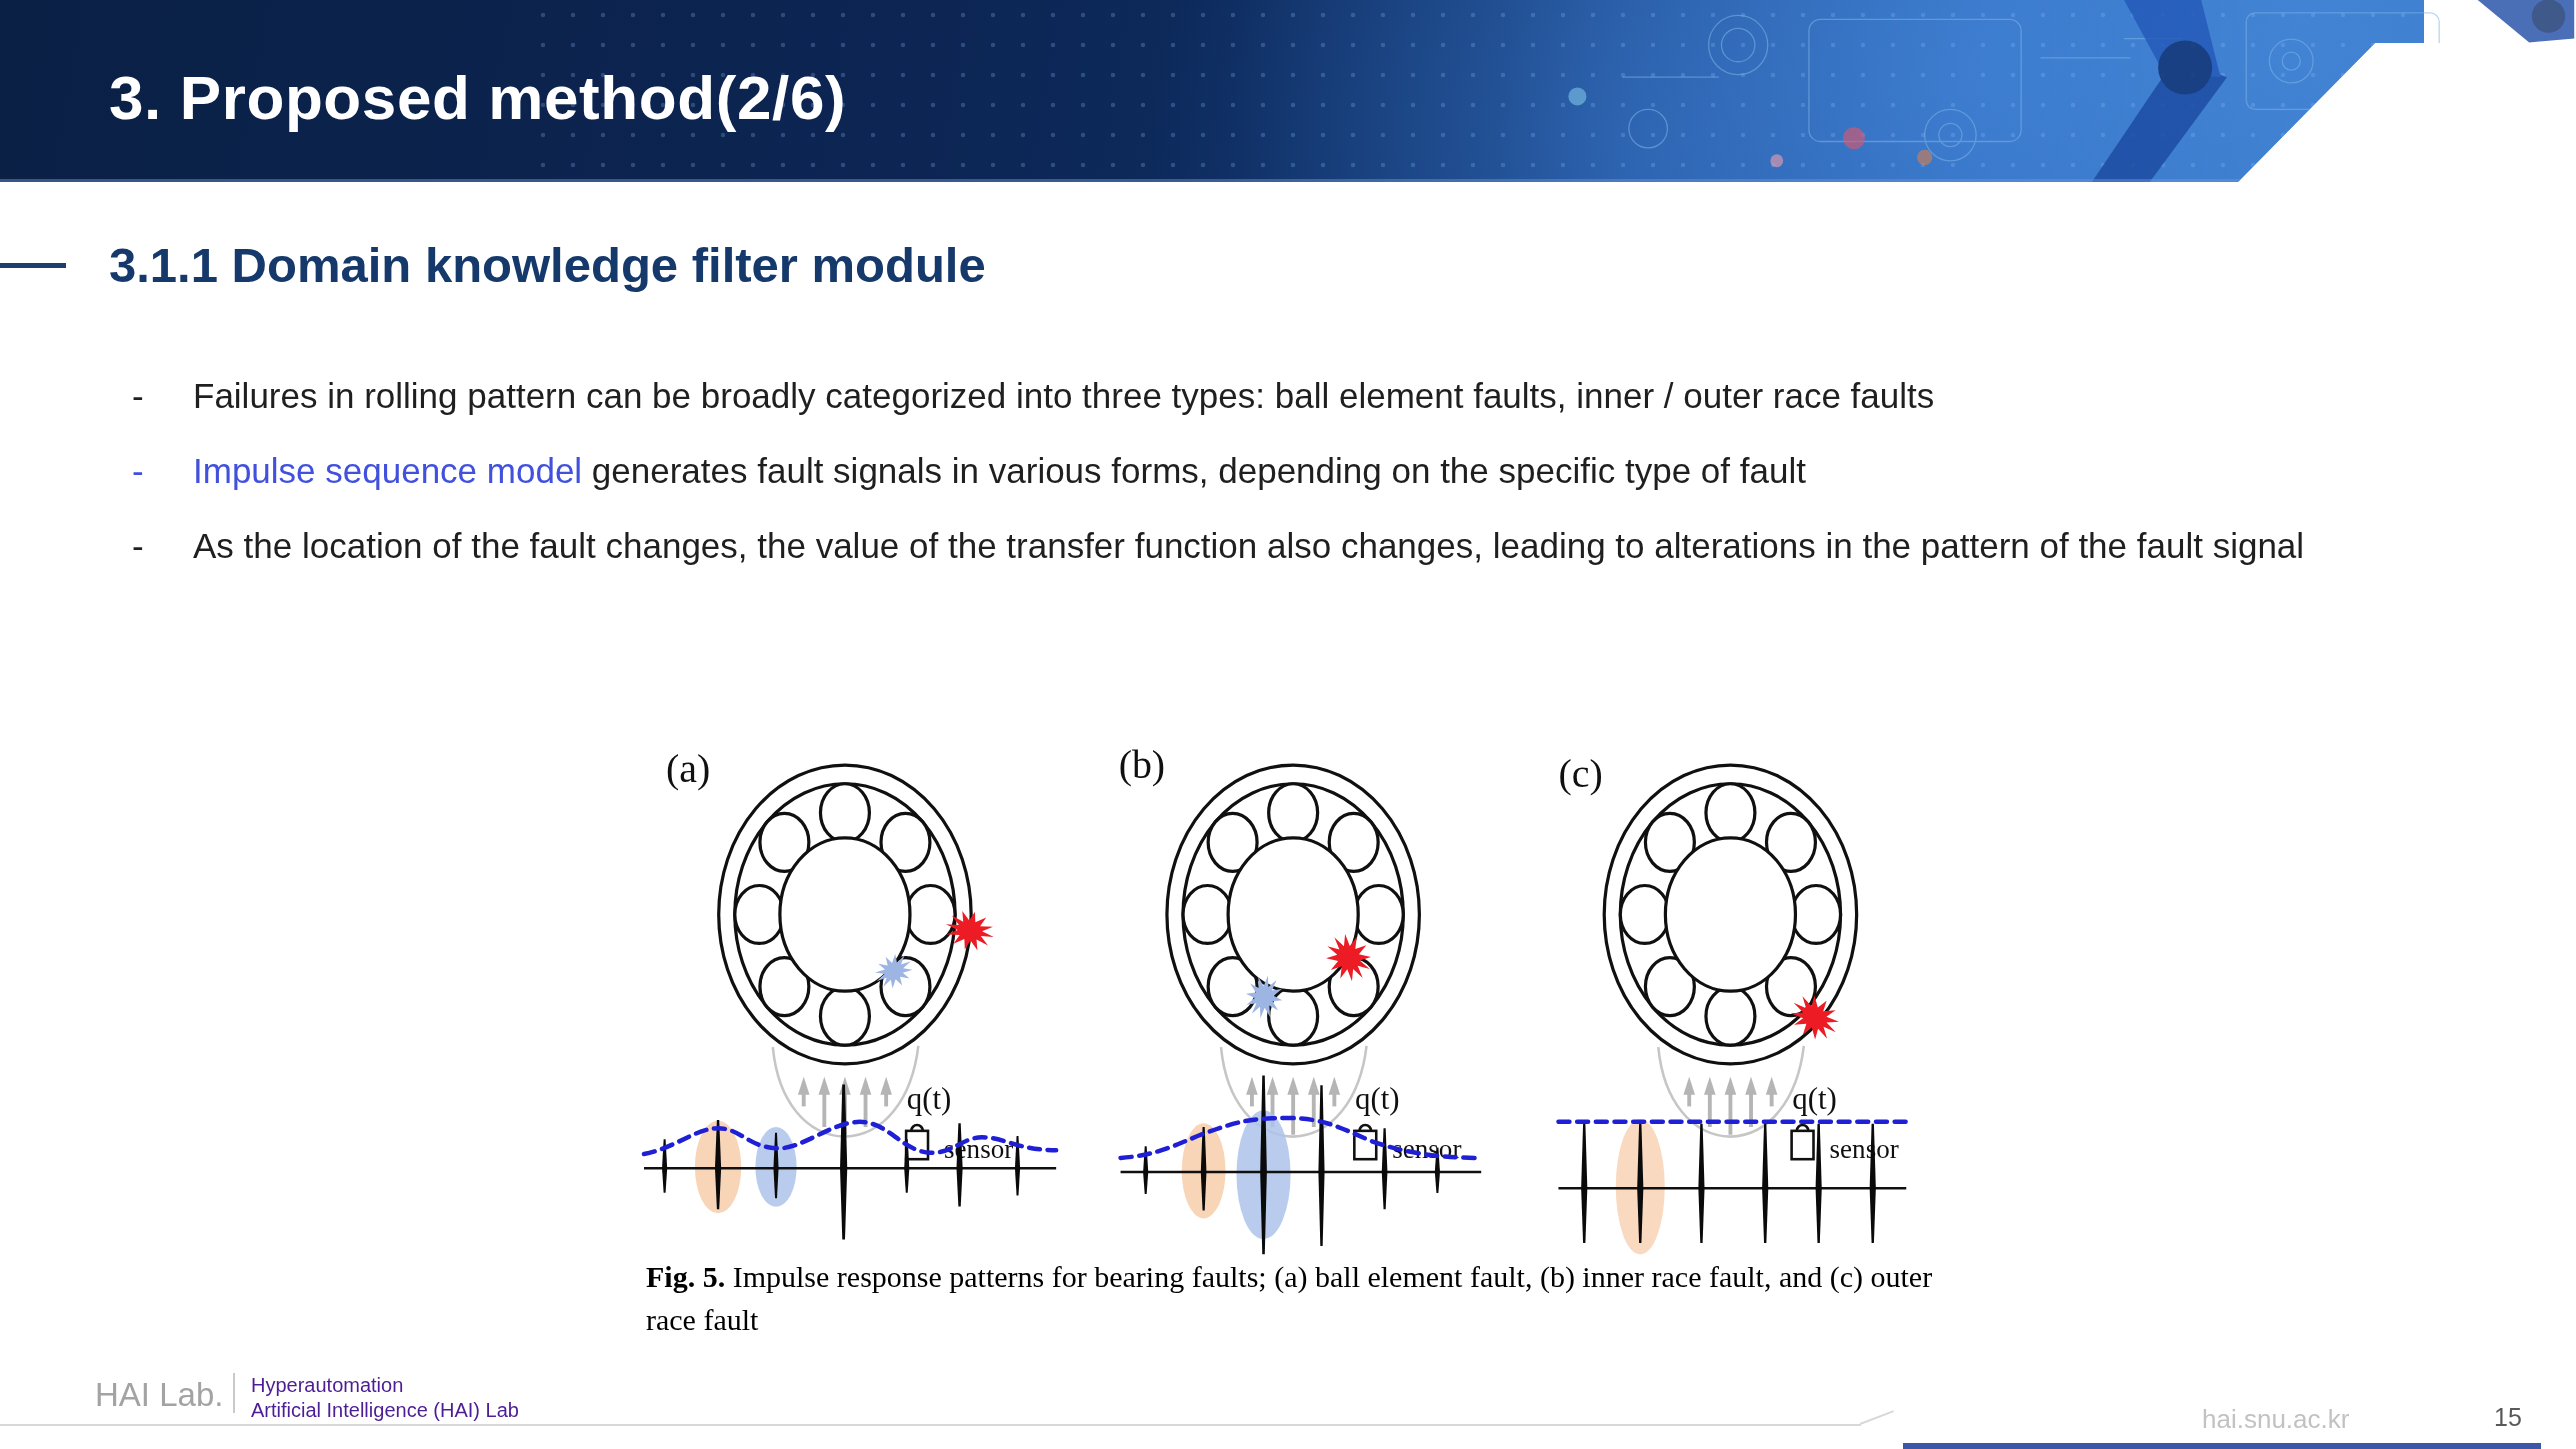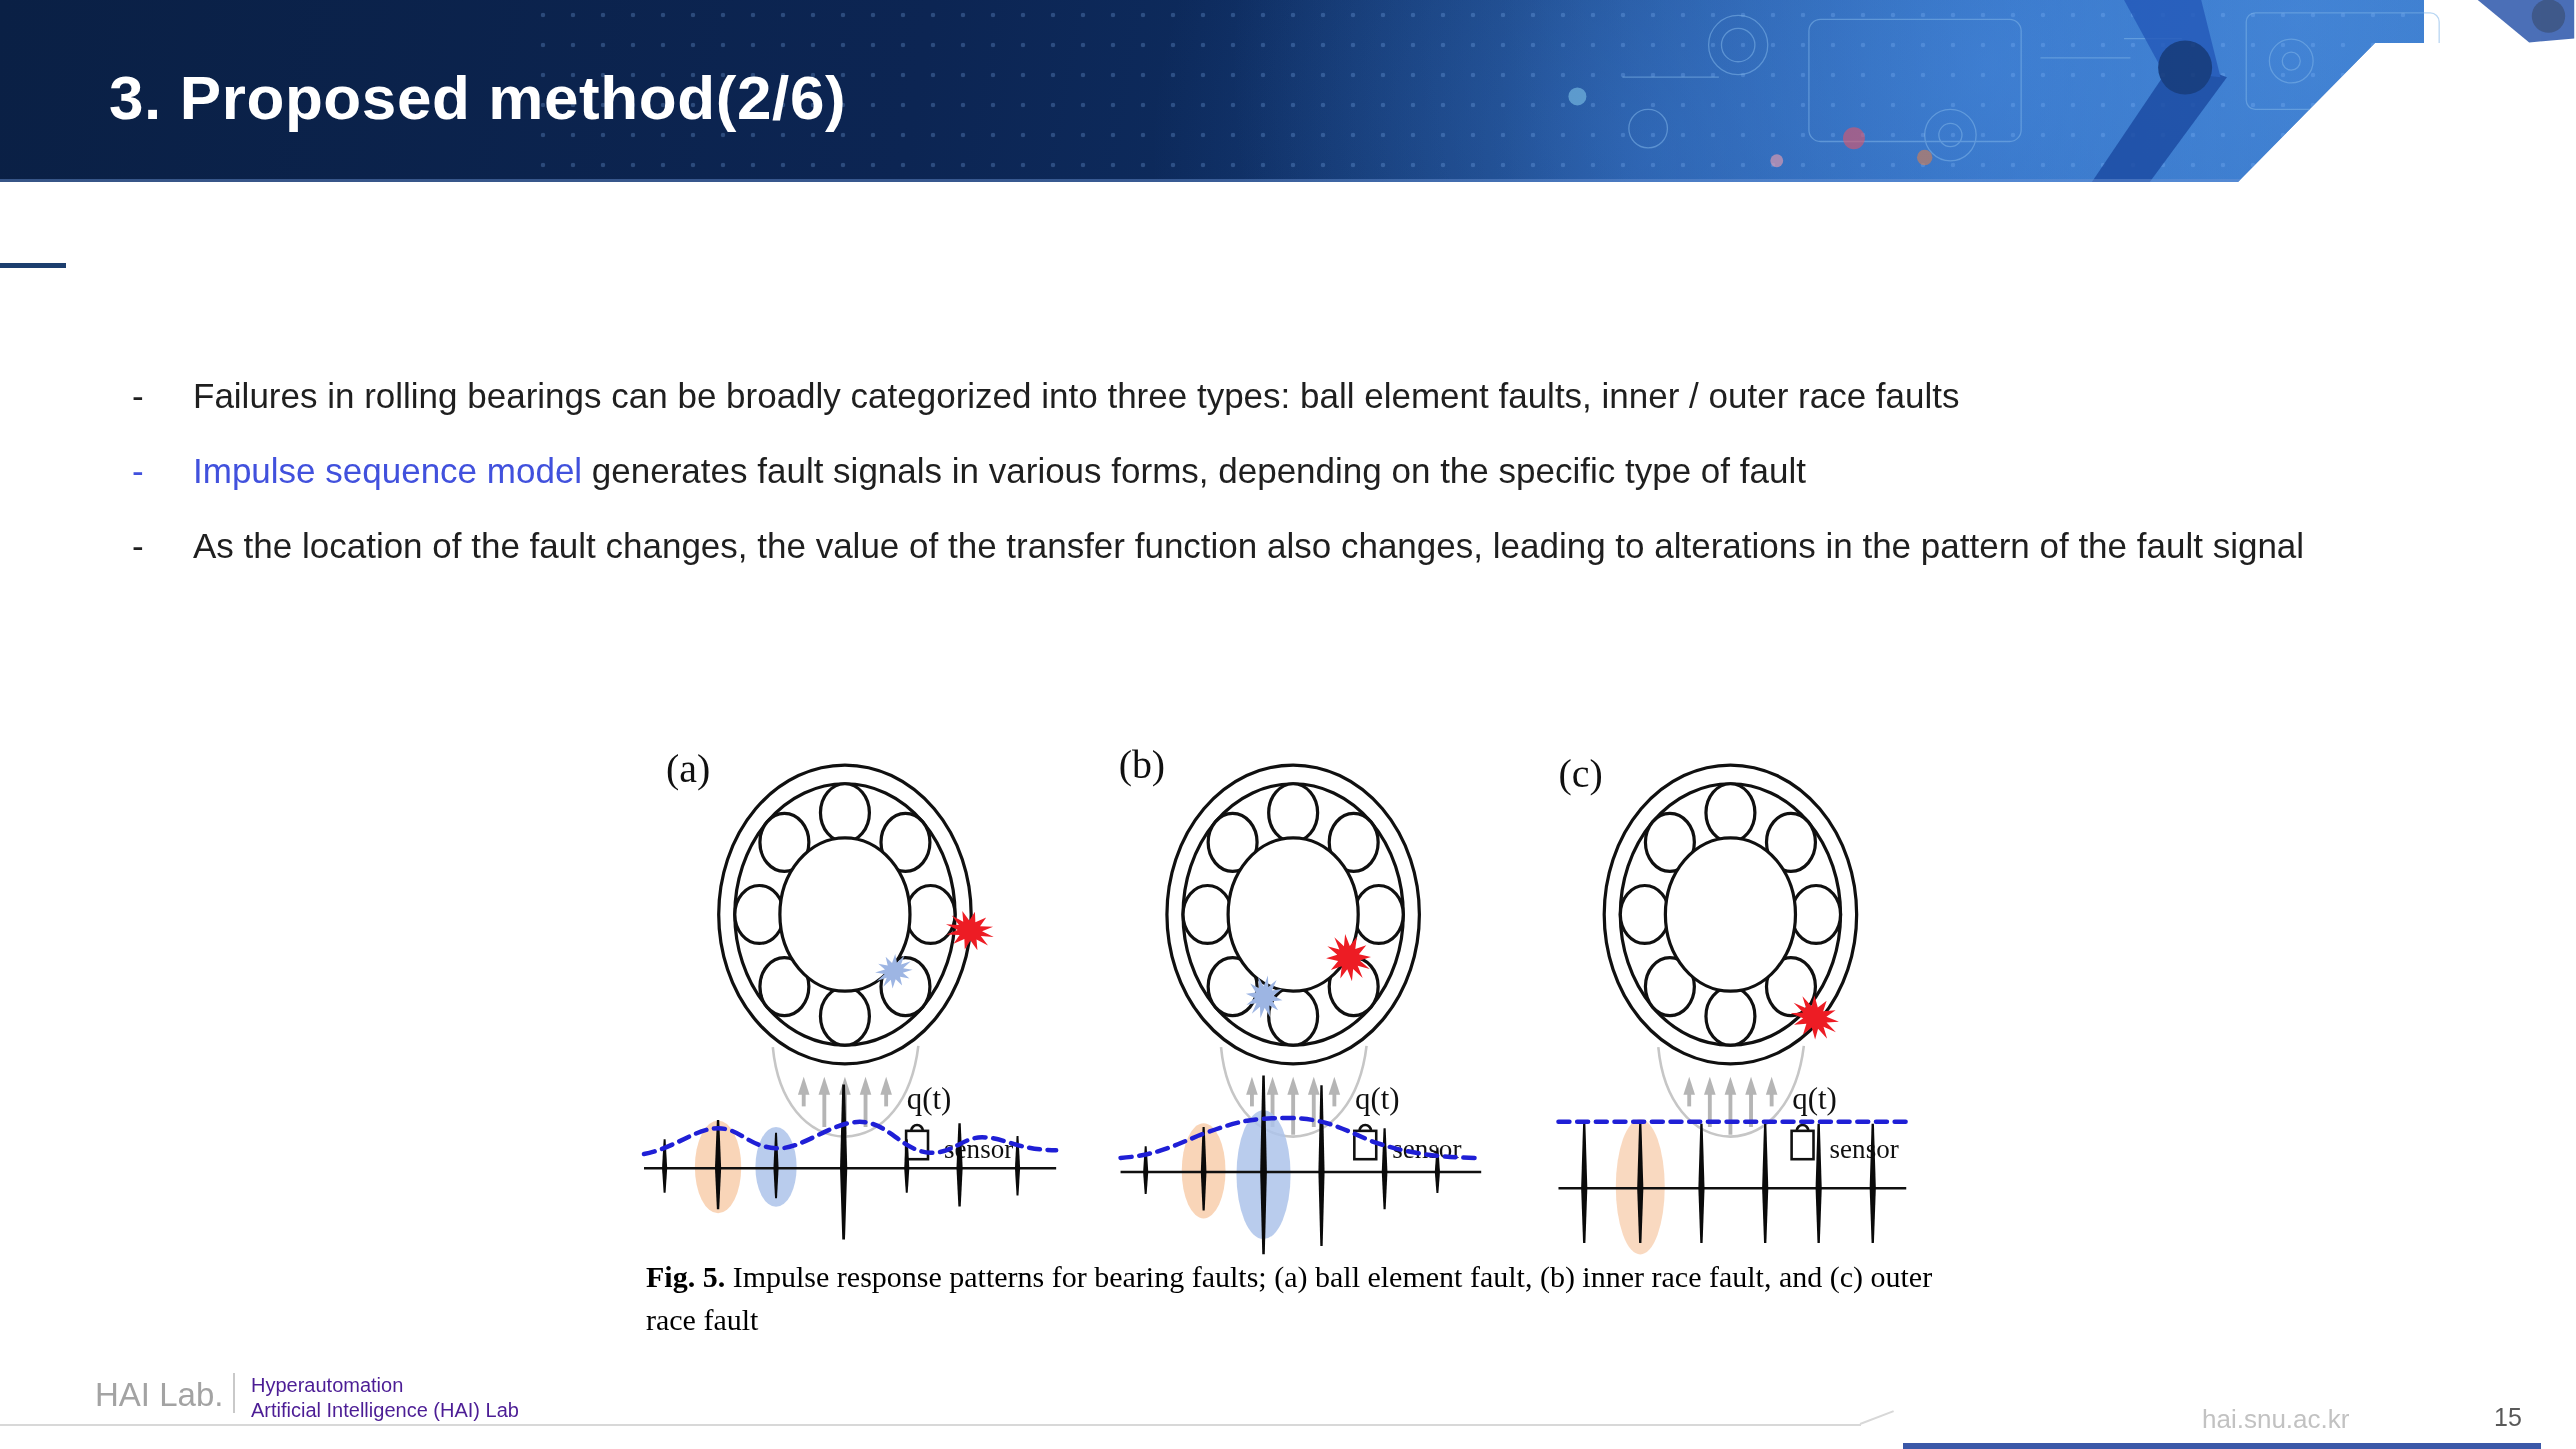--- a/index.html
+++ b/index.html
@@ -96,25 +96,26 @@
         <circle cx="2990" cy="245" r="12" fill="#d87f4f"></circle>
         <circle cx="2760" cy="250" r="10" fill="#f0a0b0"></circle>
         <circle cx="2450" cy="150" r="14" fill="#7fc4e8"></circle>
       </g>
     </svg>
     <div class="banner-edge"></div>
     <div class="banner-title">3. Proposed method(2/6)</div>
   </div>
 
   <div class="section-rule"></div>
+  <div class="section-title">3.1.1 Domain knowledge filter module</div>
 
   <div class="bullets">
     <div class="bullet-row">
       <span class="bullet-marker">-</span>
-      <span class="bullet-text">Failures in rolling bearings can be broadly categorized into three types: ball element faults, inner / outer race faults</span>
+      <span class="bullet-text">Failures in rolling pattern can be broadly categorized into three types: ball element faults, inner / outer race faults</span>
     </div>
     <div class="bullet-row">
       <span class="bullet-marker blue">-</span>
       <span class="bullet-text"><span class="hl">Impulse sequence model</span><span> generates fault signals in various forms, depending on the specific type of fault</span></span>
     </div>
     <div class="bullet-row">
       <span class="bullet-marker">-</span>
       <span class="bullet-text">As the location of the fault changes, the value of the transfer function also changes, leading to alterations in the pattern of the fault signal</span>
     </div>
   </div>

